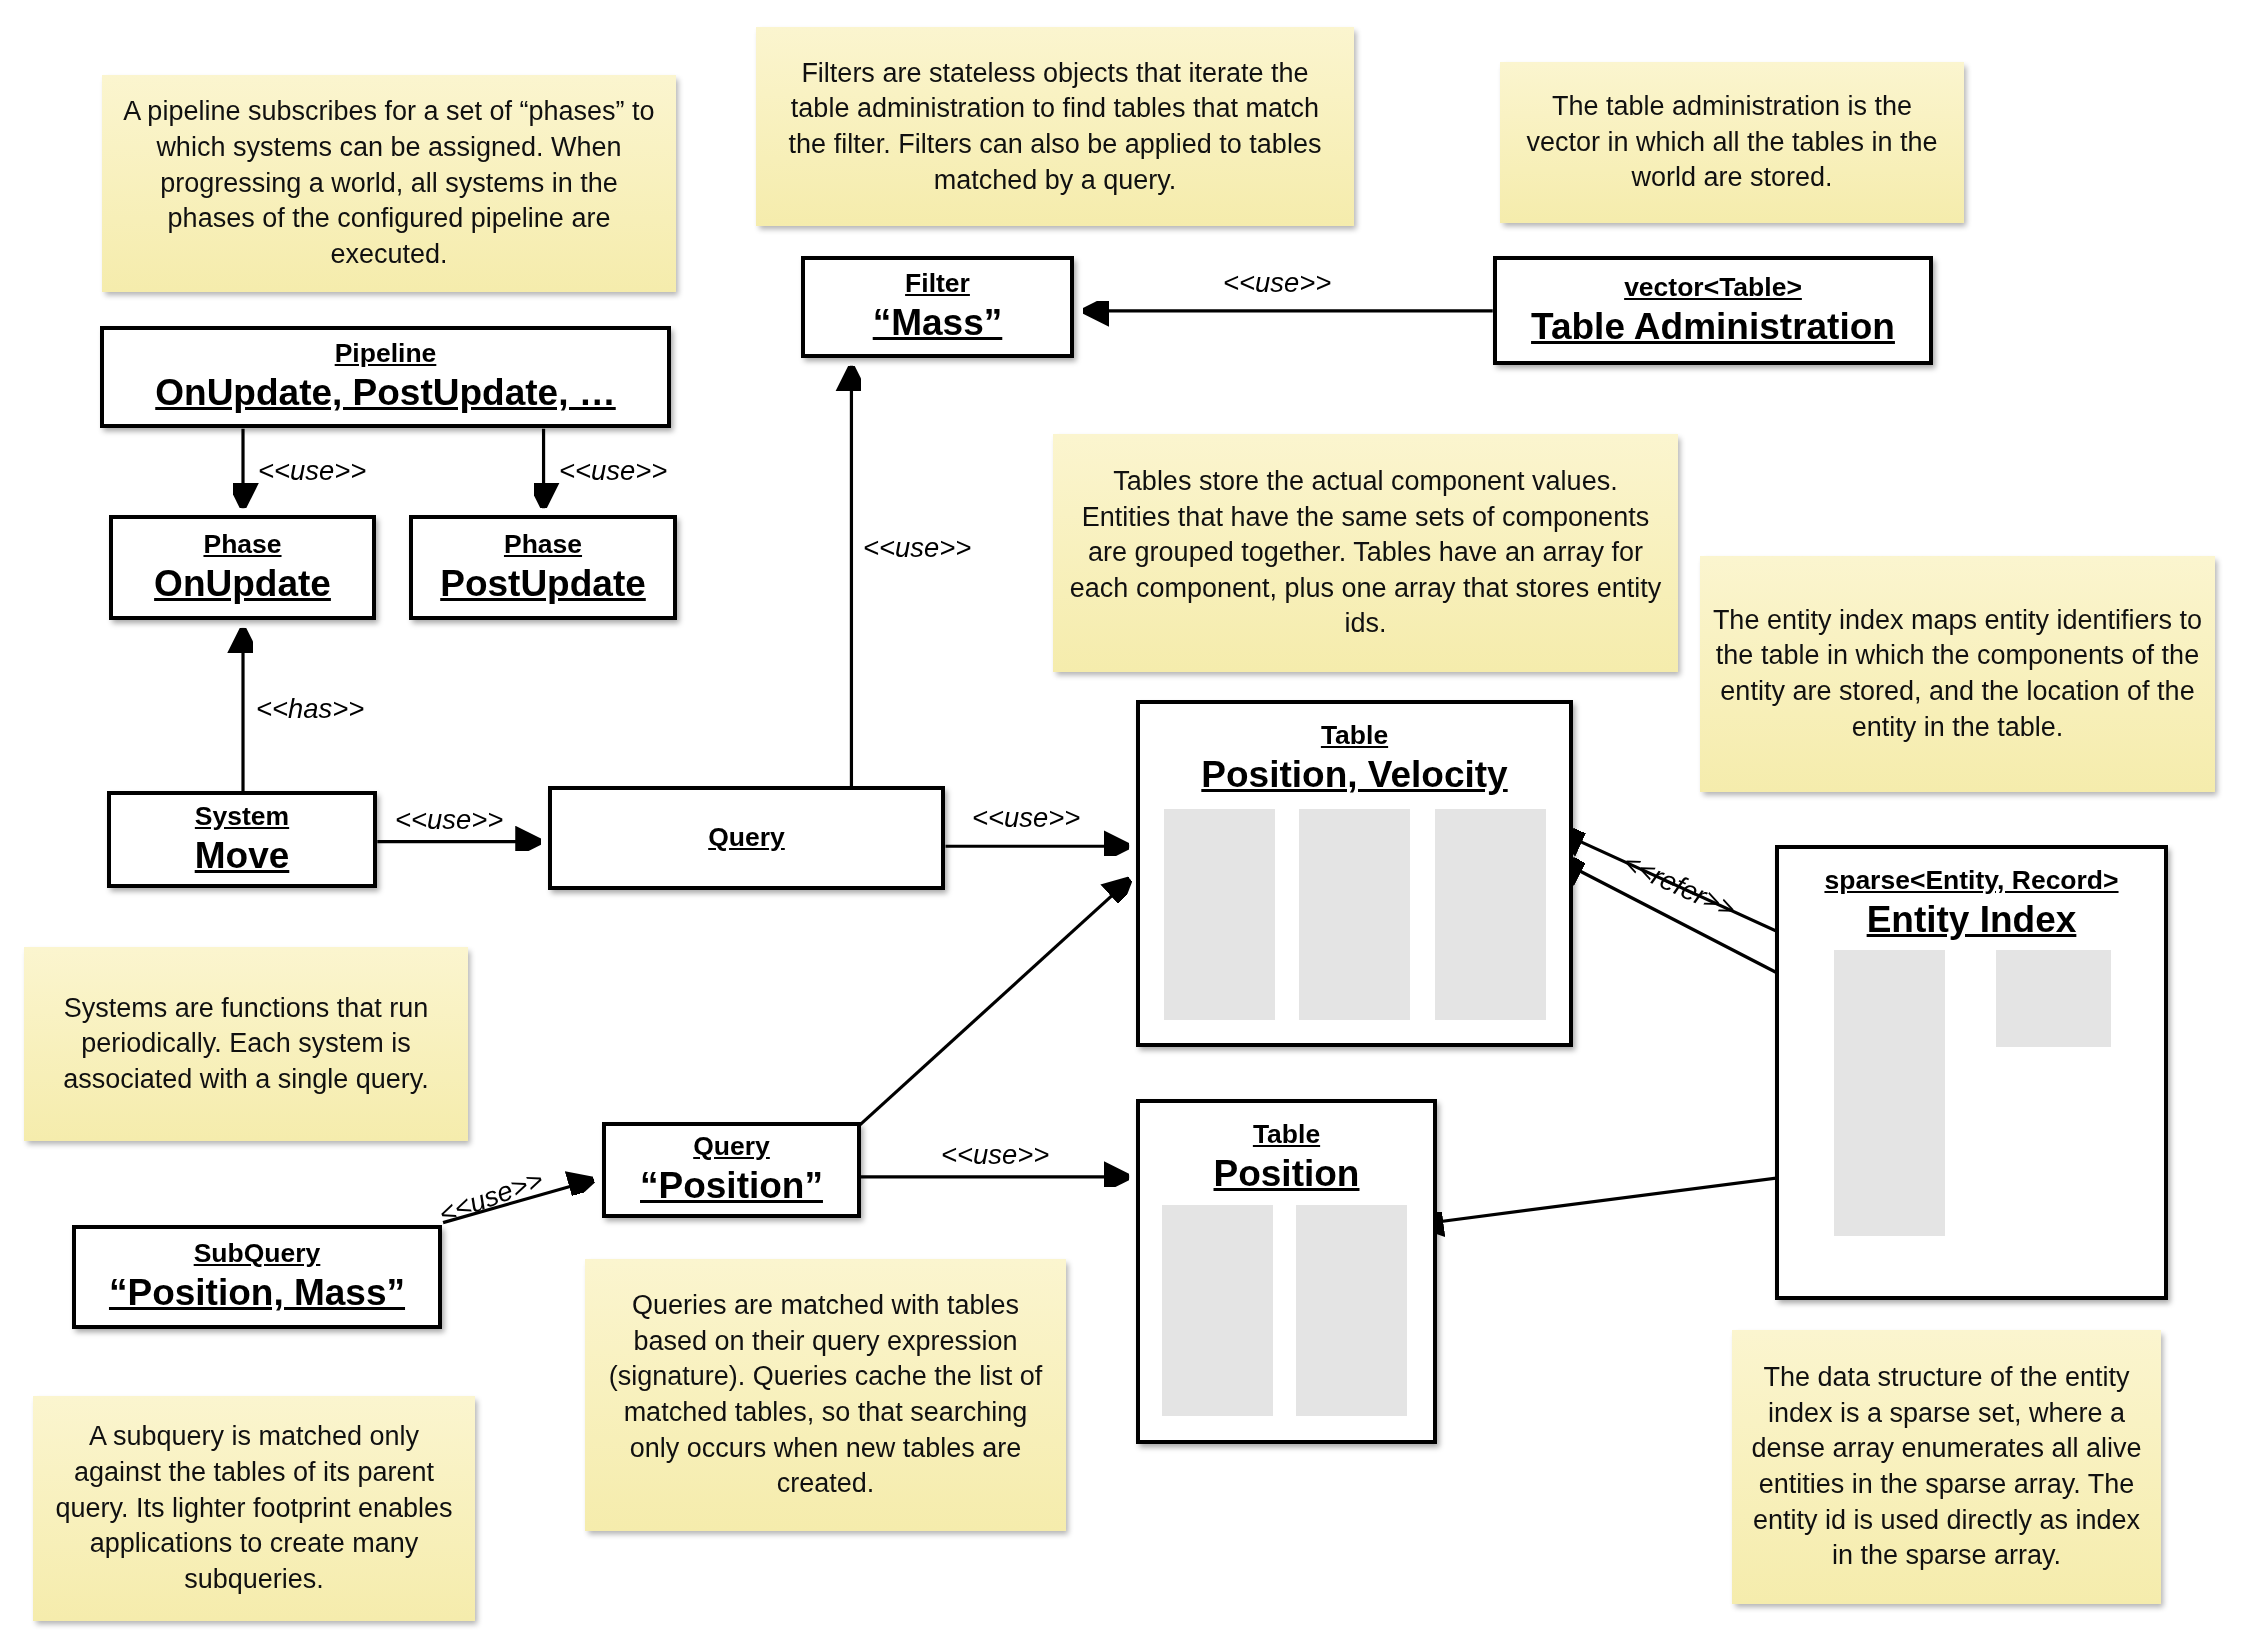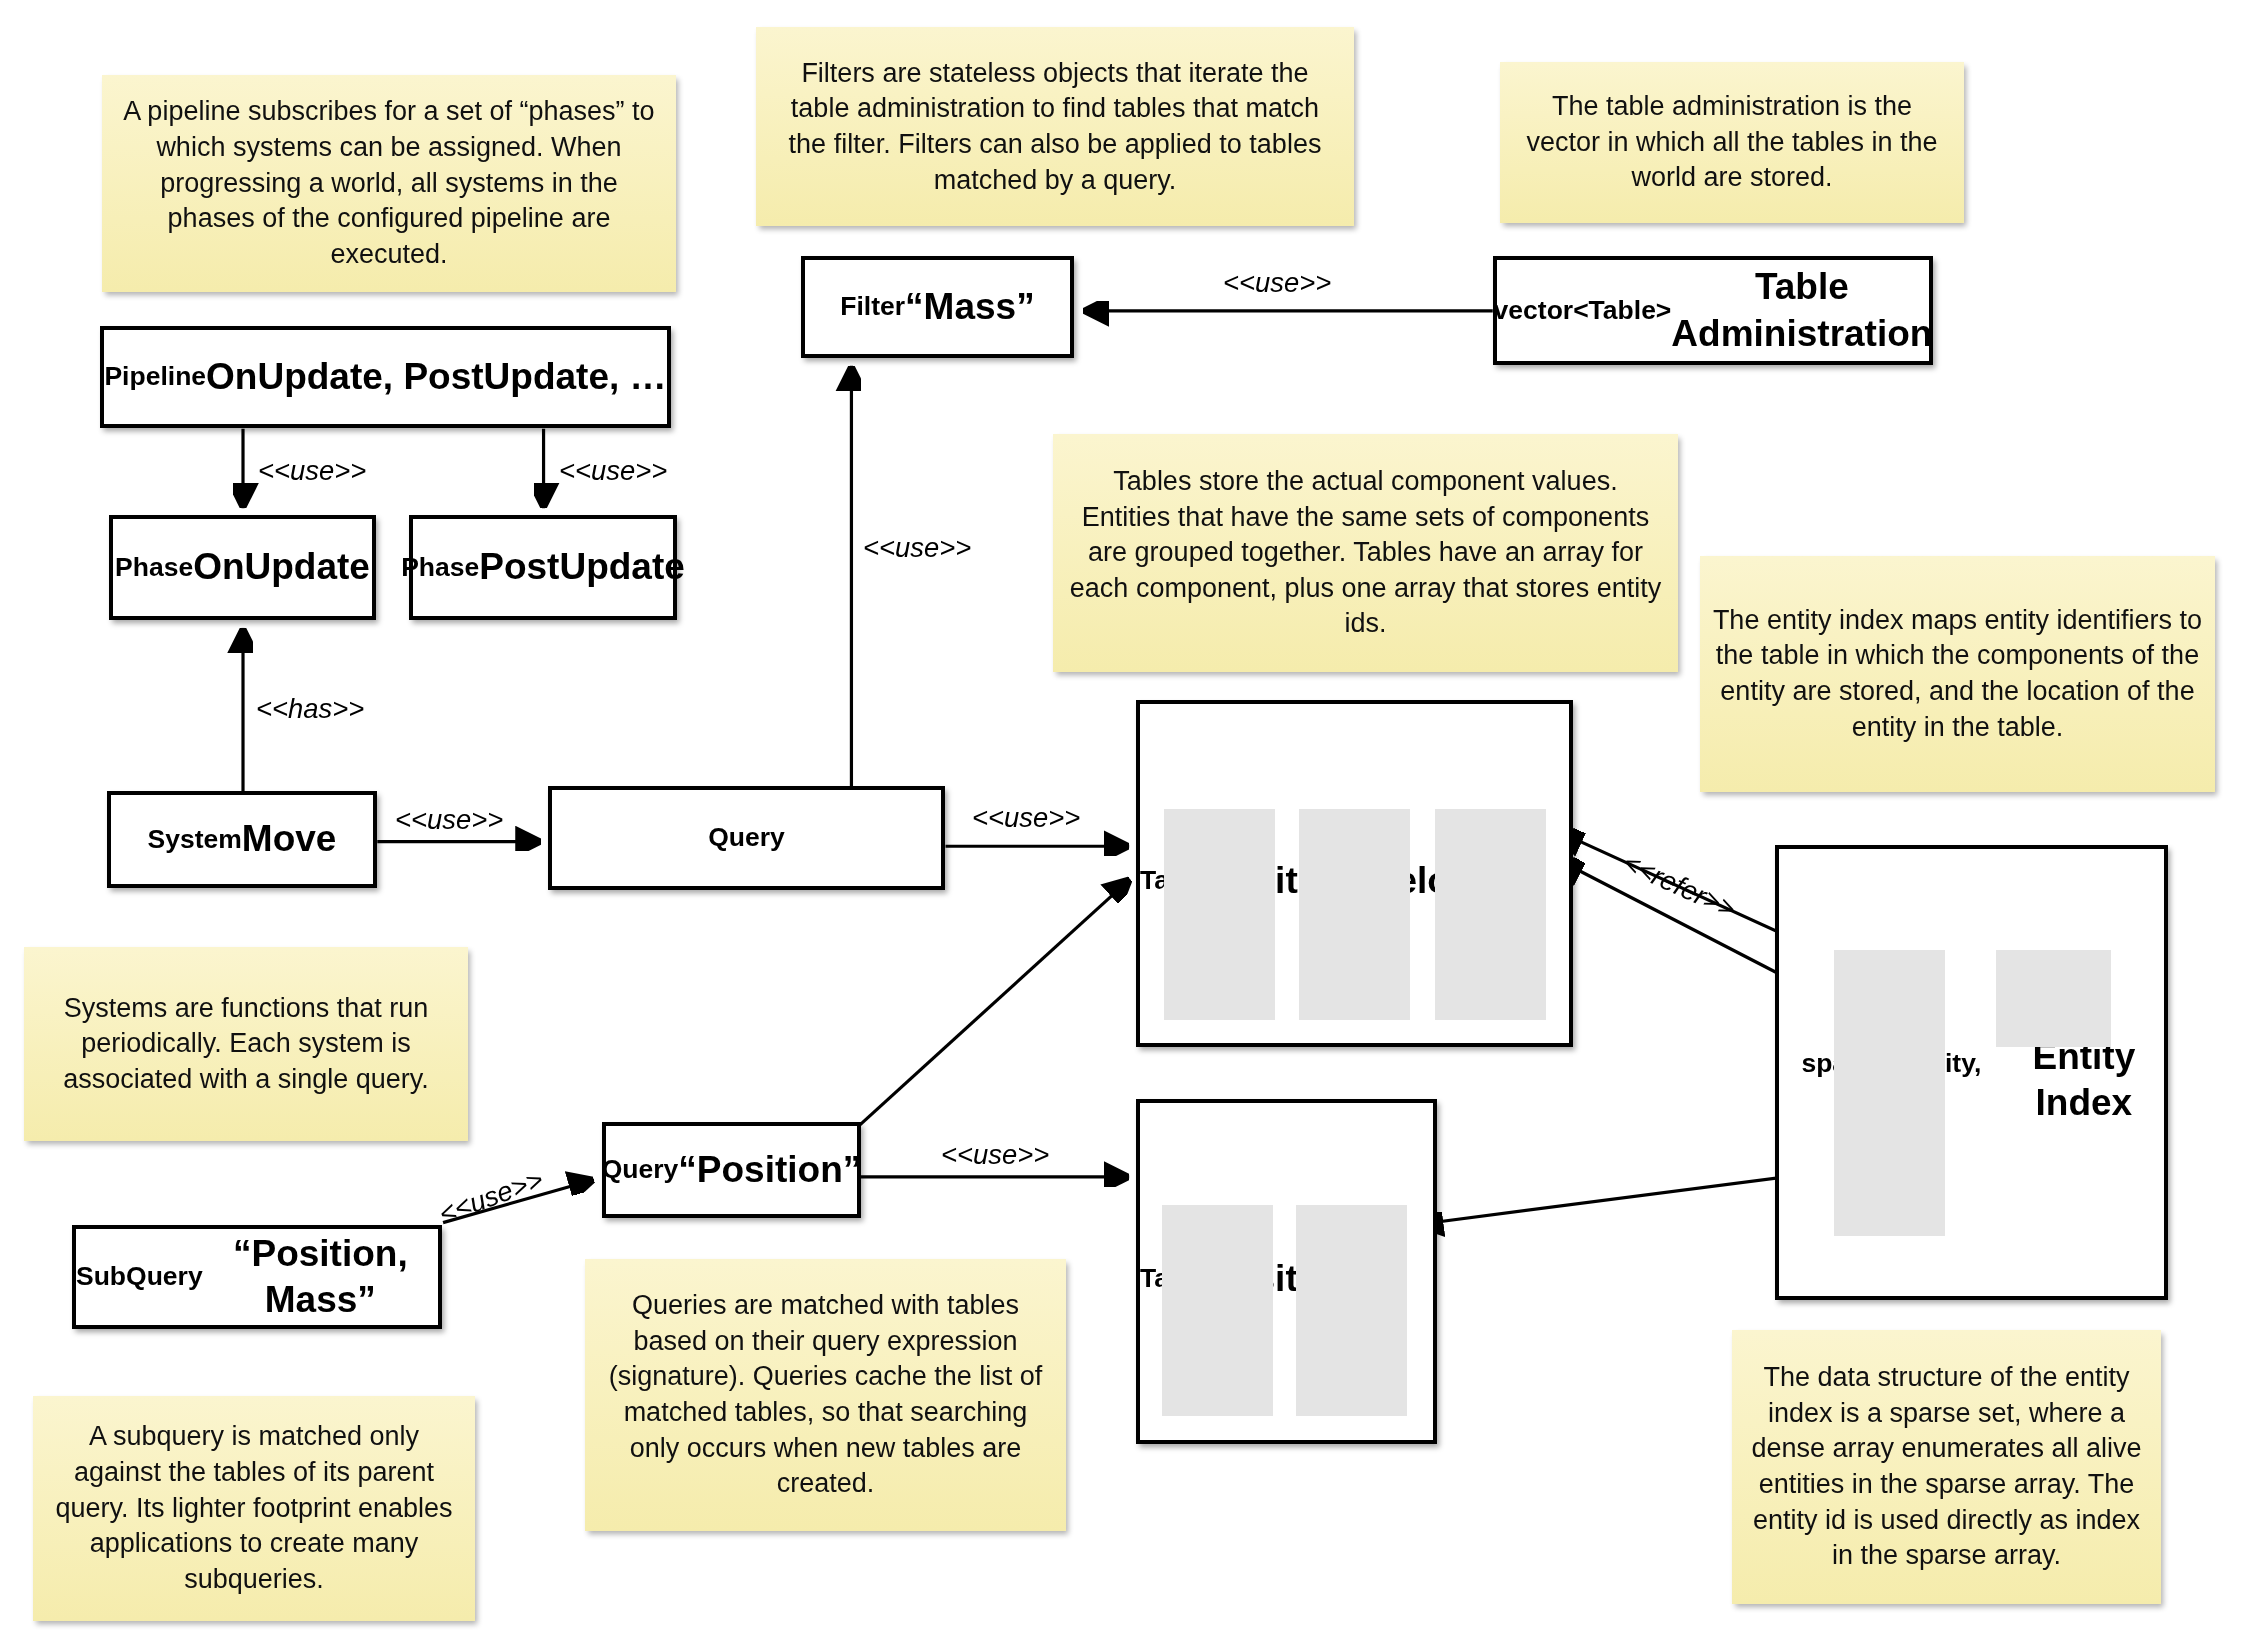--- a/index.html
+++ b/index.html
@@ -19,23 +19,24 @@
     font-size: 27px; line-height: 1.32; color: #101010;
     padding: 9.1px 12.8px; box-sizing: border-box;
   }
 
   .clsbox {
     position: absolute;
     background: #ffffff;
     border: 4.6px solid #000;
     box-shadow: 2.7px 3.7px 5.5px rgba(0,0,0,0.35);
     box-sizing: border-box;
-    display: flex; 
+    display: flex; flex-direction: column;
     align-items: center; justify-content: center;
     text-align: center;
+    text-decoration: underline;
   }
   .clsbox.topalign { justify-content: flex-start; padding-top: 14.6px; }
   .stereo { font-size: 26.5px; font-weight: bold; line-height: 1.25; }
   .cname  { font-size: 37px; font-weight: bold; line-height: 1.25; }
 
   .array {
     position: absolute; background: #e4e4e4;
   }
 
   .edge-label {

